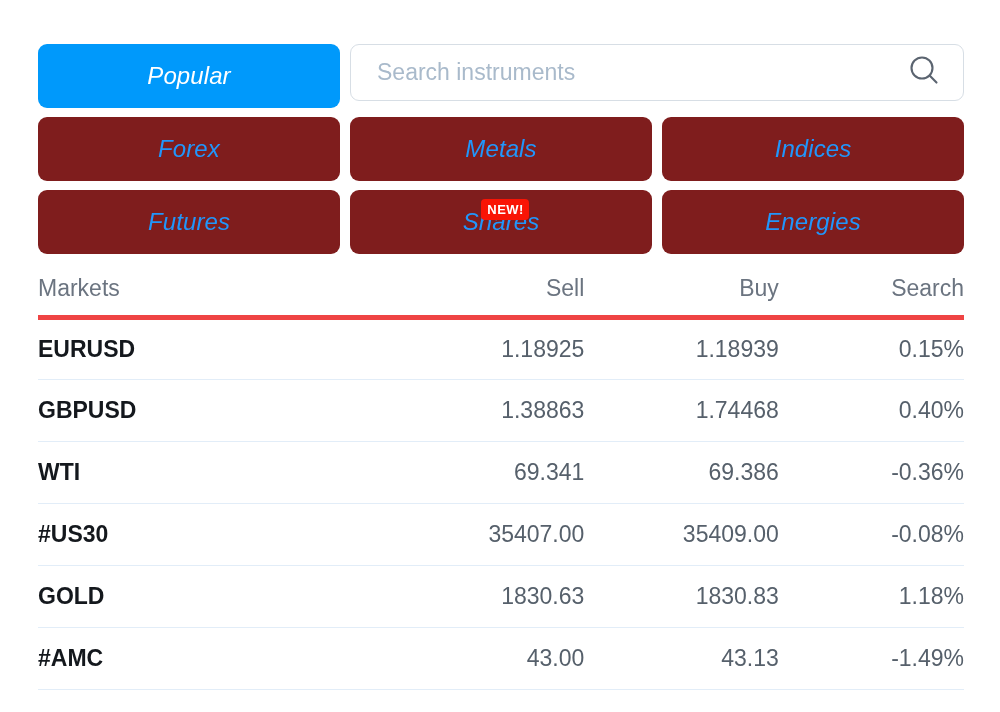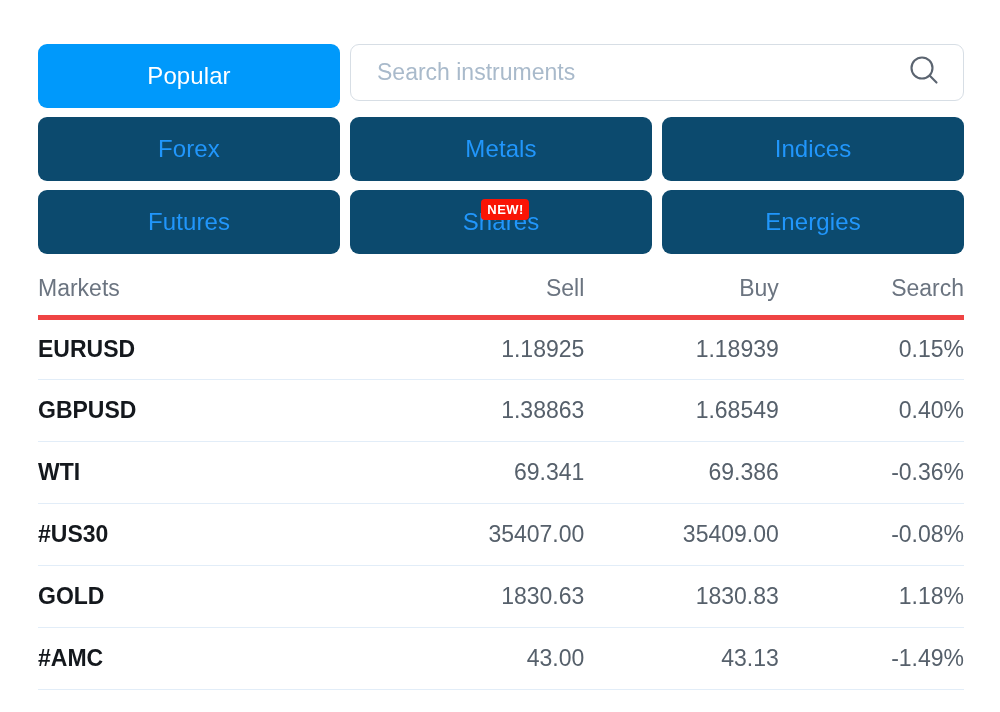--- a/index.html
+++ b/index.html
@@ -29,36 +29,36 @@
     grid-auto-rows: 64px;
     column-gap: 10px;
     row-gap: 9px;
   }
 
   .tab {
     display: flex;
     align-items: center;
     justify-content: center;
     border-radius: 9px;
-    background: #0c4a6e;
+    background: #7f1d1d;
     color: #2196fb;
     font-size: 24px;
     font-weight: 400;
     letter-spacing: 0.1px;
     cursor: pointer;
     user-select: none;
     position: relative;
   }
 
   .tab.active {
     background: #0099fb;
     color: #ffffff;
   }
 
-  .tab-label { line-height: 1; display: inline-block; }
+  .tab-label { line-height: 1; display: inline-block; font-style: italic; }
 
   .badge-new {
     position: absolute;
     background: #f91405;
     color: #ffffff;
     font-size: 13px;
     font-weight: bold;
     letter-spacing: 0.4px;
     line-height: 1;
     padding: 4px 5px 4px 6px;
@@ -188,21 +188,21 @@
     <tbody>
       <tr class="quote-row">
         <td class="col-market sym">EURUSD</td>
         <td class="col-sell">1.18925</td>
         <td class="col-buy">1.18939</td>
         <td class="col-change">0.15%</td>
       </tr>
       <tr class="quote-row">
         <td class="col-market sym">GBPUSD</td>
         <td class="col-sell">1.38863</td>
-        <td class="col-buy">1.68549</td>
+        <td class="col-buy">1.74468</td>
         <td class="col-change">0.40%</td>
       </tr>
       <tr class="quote-row">
         <td class="col-market sym">WTI</td>
         <td class="col-sell">69.341</td>
         <td class="col-buy">69.386</td>
         <td class="col-change">-0.36%</td>
       </tr>
       <tr class="quote-row">
         <td class="col-market sym">#US30</td>

